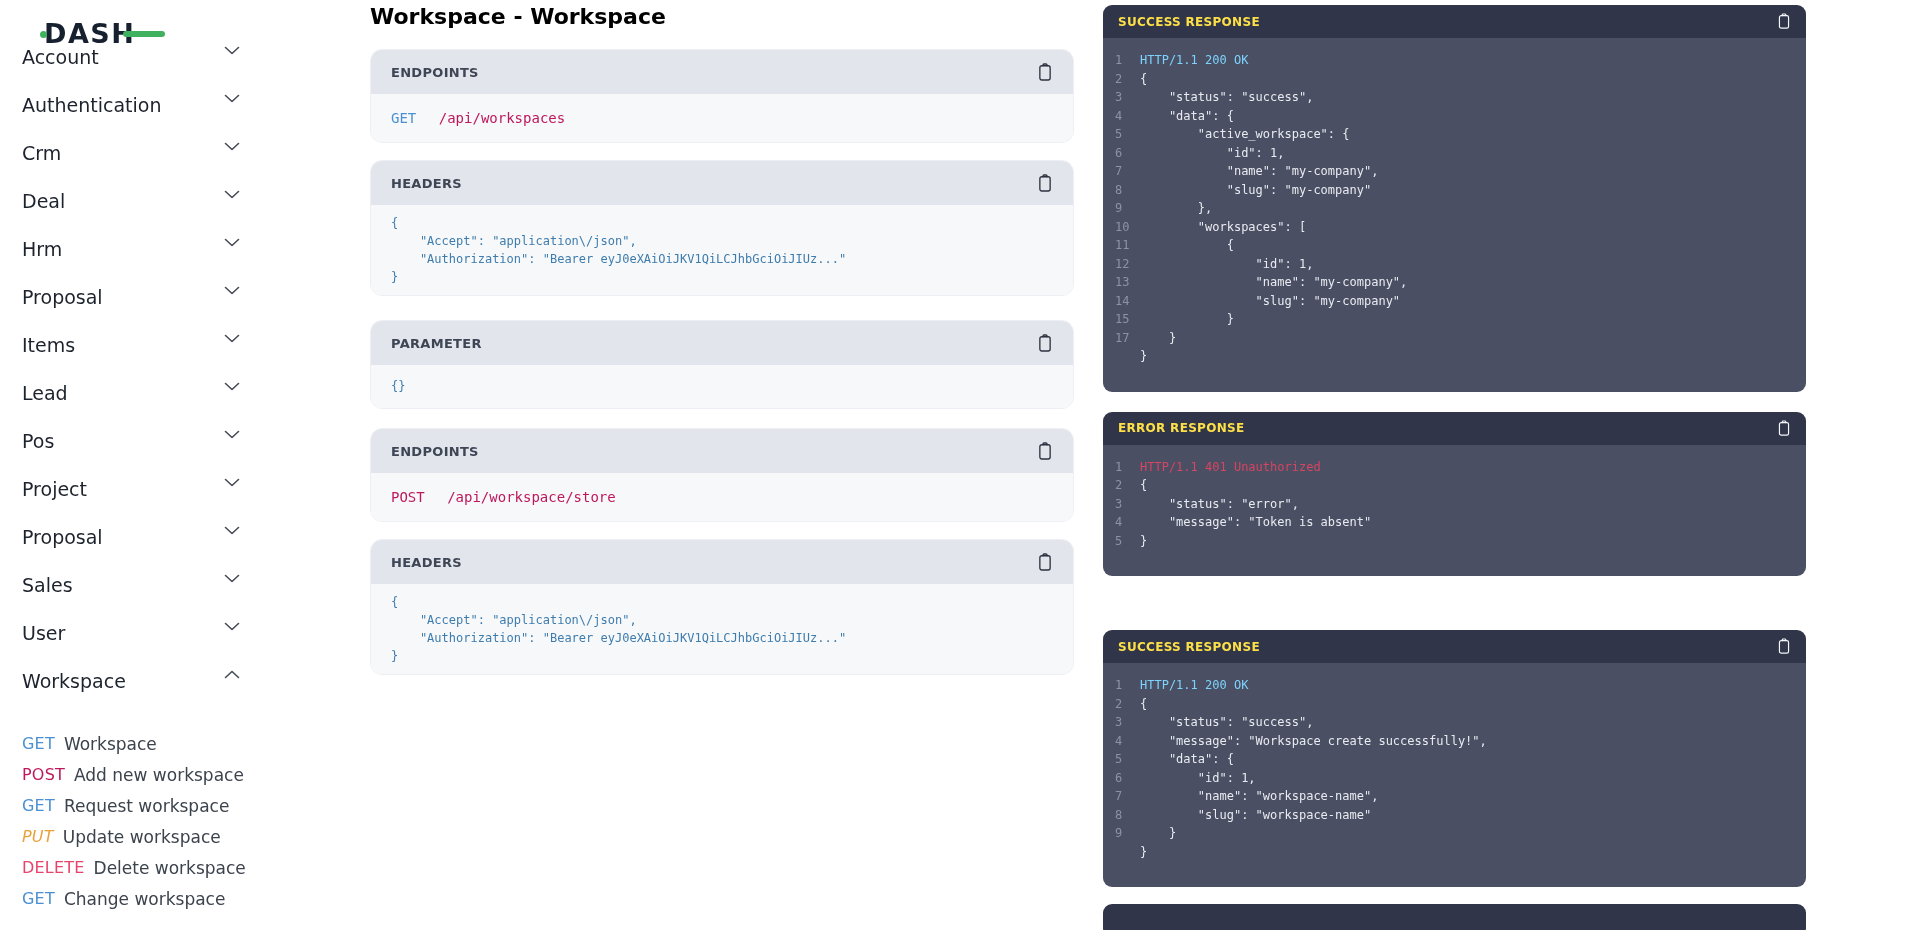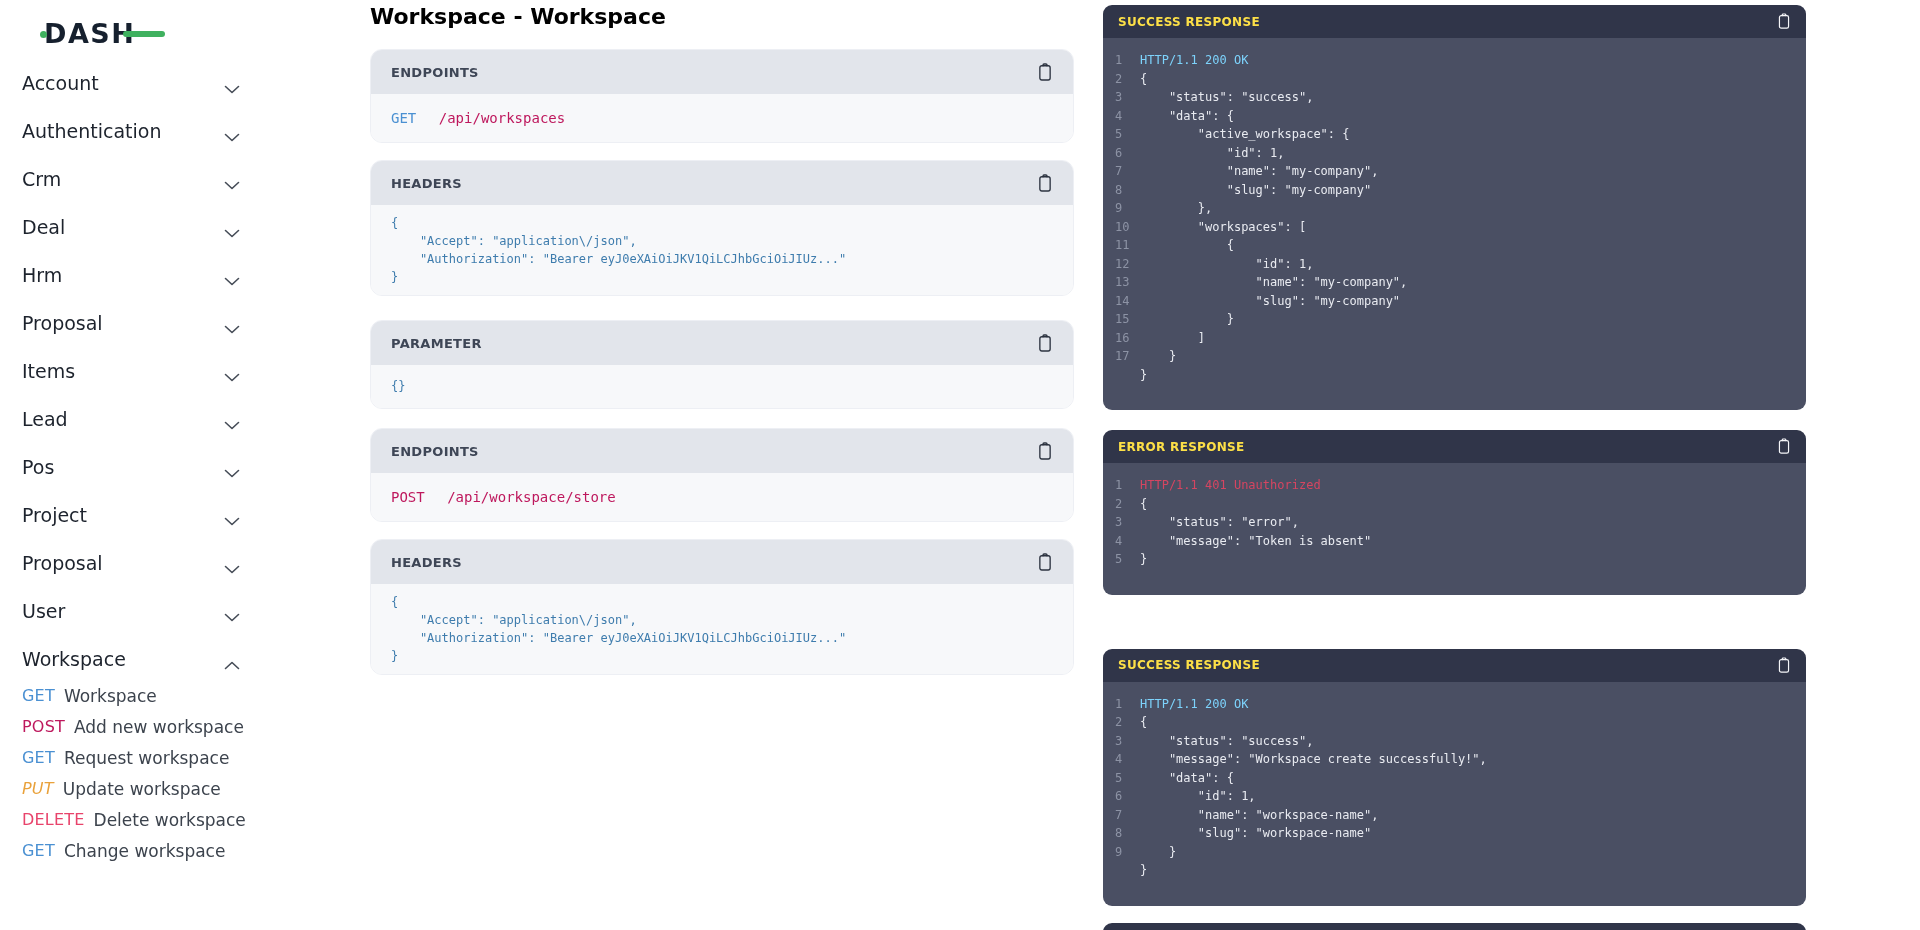--- a/index.html
+++ b/index.html
@@ -6,21 +6,21 @@
   body{width:1920px;height:930px;position:relative;background:#ffffff;
        font-family:"DejaVu Sans","Liberation Sans",sans-serif;color:#1d232d;}
 
   
   .sidebar{position:absolute;left:0;top:0;width:310px;height:930px;background:#fff;}
   .logo{position:relative;margin:16px 0 0 44px;width:fit-content;height:34px;display:flex;align-items:center;}
   .logo-text{font-size:27px;font-weight:800;color:#16202e;letter-spacing:1.5px;}
   .logo-dot{position:absolute;left:-4px;top:15px;width:7px;height:7px;border-radius:50%;background:#3fb15f;}
   .logo-dash{position:absolute;right:-30px;top:15px;width:42px;height:6px;border-radius:3px;background:#3fb15f;}
   .nav{position:absolute;top:46px;left:0;right:0;}
-  .nav-item{height:48px;display:flex;align-items:flex-end;justify-content:space-between;
+  .nav-item{height:48px;display:flex;align-items:flex-start;justify-content:space-between;
             padding:0 70px 0 22px;cursor:pointer;font-size:19px;color:#1d232d;}
   .nav-item .chev{flex:none;display:flex;}
   .chev svg{width:16px;height:9px;}
   .nav-item.expanded .chev svg{transform:rotate(180deg);}
   .nav-sub{padding:10px 0 0 22px;}
   .sub-item{height:31px;display:flex;align-items:center;font-size:17px;color:#3c434d;cursor:pointer;}
   .sub-method{font-size:16px;font-weight:500;margin-right:9px;letter-spacing:.2px;}
 
   .m-get{color:#4a90d2;}
   .m-post{color:#be185d;}
@@ -160,20 +160,28 @@
     </div>
     <div class="nav-item">
       <span>Proposal</span>
       <span class="chev">
           <svg viewBox="0 0 16 9" fill="none">
             <path d="M1.5 1.5 L8 7.5 L14.5 1.5" stroke="#454c57" stroke-width="1.6" stroke-linecap="round" stroke-linejoin="round"></path>
           </svg>
         </span>
     </div>
     <div class="nav-item">
+      <span>Sales</span>
+      <span class="chev">
+          <svg viewBox="0 0 16 9" fill="none">
+            <path d="M1.5 1.5 L8 7.5 L14.5 1.5" stroke="#454c57" stroke-width="1.6" stroke-linecap="round" stroke-linejoin="round"></path>
+          </svg>
+        </span>
+    </div>
+    <div class="nav-item">
       <span>User</span>
       <span class="chev">
           <svg viewBox="0 0 16 9" fill="none">
             <path d="M1.5 1.5 L8 7.5 L14.5 1.5" stroke="#454c57" stroke-width="1.6" stroke-linecap="round" stroke-linejoin="round"></path>
           </svg>
         </span>
     </div>
     <div class="nav-item expanded">
       <span>Workspace</span>
       <span class="chev">
@@ -369,24 +377,20 @@
         </div>
       <div class="cline">
           <span class="ln">14</span>
           <span class="ct">                "slug": "my-company"</span>
         </div>
       <div class="cline">
           <span class="ln">15</span>
           <span class="ct">            }</span>
         </div>
       <div class="cline">
-          <span class="ln">16</span>
-          <span class="ct">        ]</span>
-        </div>
-      <div class="cline">
           <span class="ln">17</span>
           <span class="ct">    }</span>
         </div>
       <div class="cline">
           <span class="ln"></span>
           <span class="ct">}</span>
         </div>
     </div>
   </div>
 

